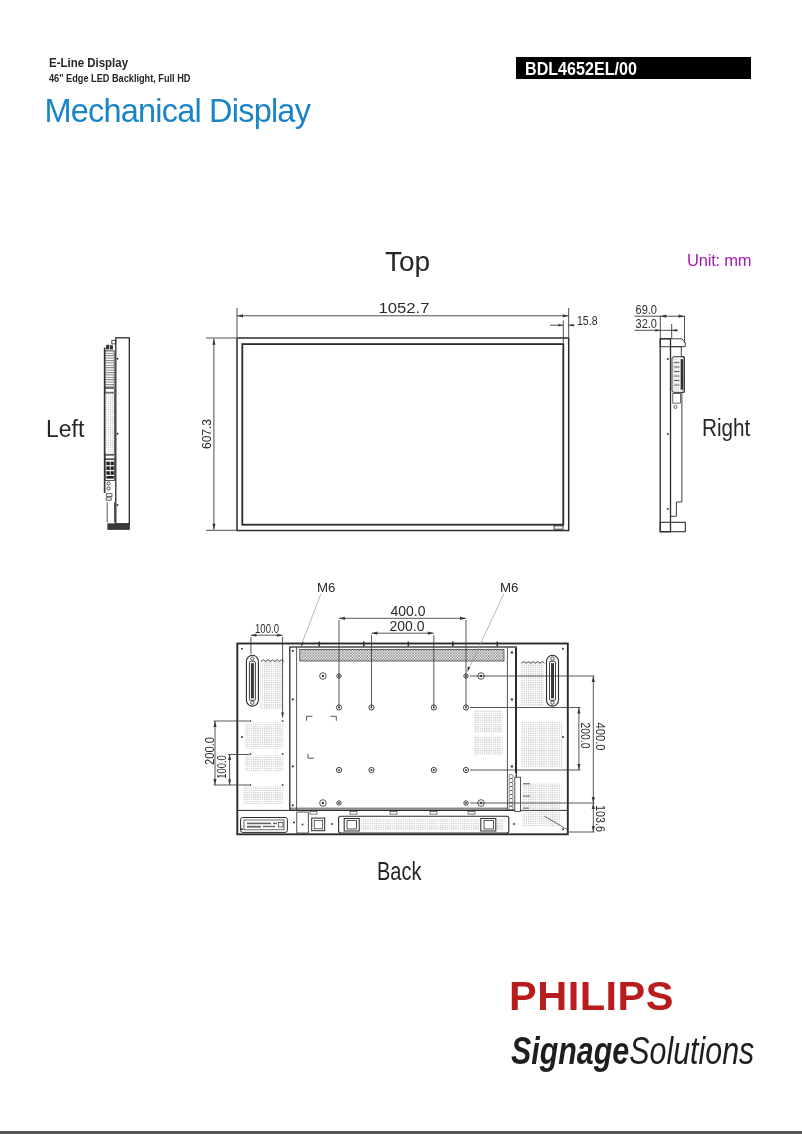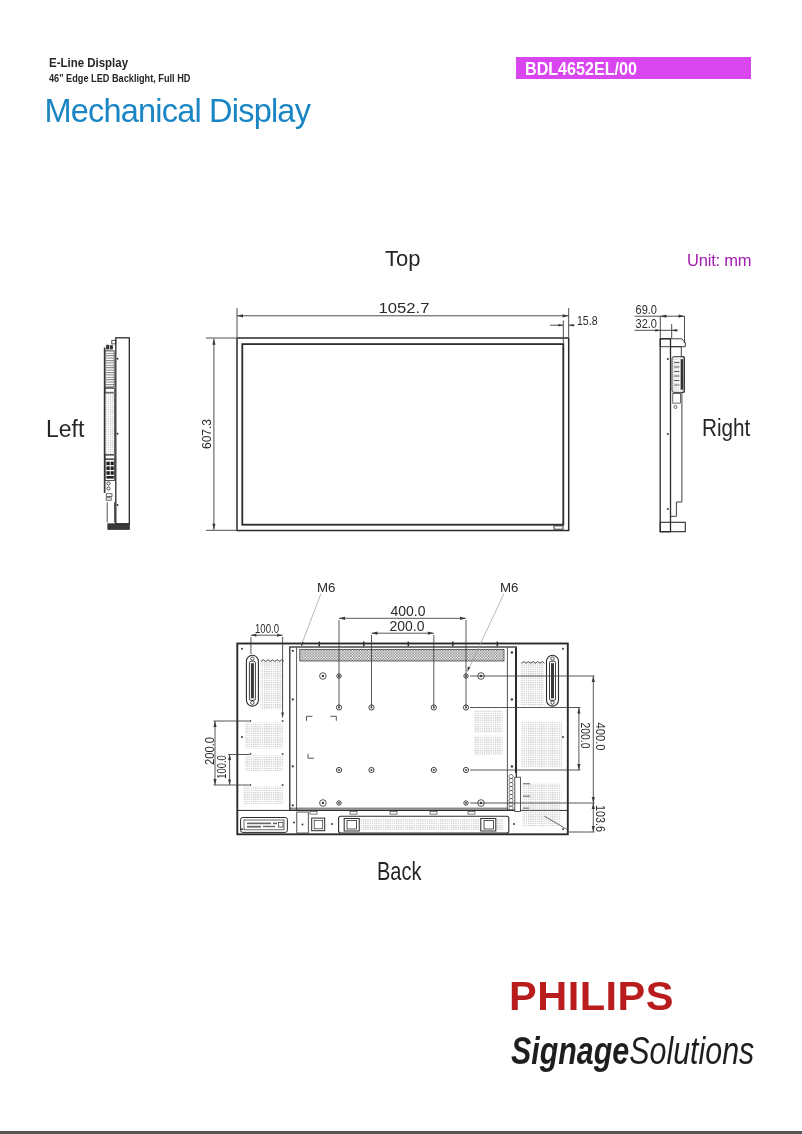--- a/index.html
+++ b/index.html
@@ -1,25 +1,25 @@
 <!DOCTYPE html>
 <html><head>
 <meta charset="utf-8">
 <style>
   html,body{margin:0;padding:0;}
   body{width:802px;height:1134px;background:#fff;position:relative;overflow:hidden;
        font-family:"Liberation Sans", sans-serif;}
   .abs{position:absolute;}
   #hdr1{left:49px;top:54.5px;font-size:13.5px;font-weight:bold;color:#262626;transform:scaleX(0.85);transform-origin:left top;white-space:nowrap;}
   #hdr2{left:49px;top:72.3px;font-size:11.2px;font-weight:bold;color:#262626;transform:scaleX(0.82);transform-origin:left top;white-space:nowrap;}
-  #pbox{left:515.5px;top:57px;width:235.5px;height:21.5px;background:#d946ef;}
+  #pbox{left:515.5px;top:57px;width:235.5px;height:21.5px;background:#000000;}
   #pbox span{position:absolute;left:9px;top:2.2px;color:#fff;font-weight:bold;font-size:17.5px;transform:scaleX(0.92);transform-origin:left top;white-space:nowrap;}
   #title{left:44.5px;top:92.5px;font-size:32.5px;color:#1a85c5;letter-spacing:-0.8px;white-space:nowrap;}
   .lbl{color:#262626;}
-  #lTop{left:385px;top:246px;font-size:22px;}
+  #lTop{left:385px;top:246px;font-size:28px;}
   #lUnit{left:687px;top:251px;font-size:16.5px;letter-spacing:-0.2px;color:#a21caf;}
   #lLeft{left:46px;top:416px;font-size:23px;text-align:center;}
   #lRight{left:702px;top:414.5px;font-size:23px;transform:scaleX(0.9);transform-origin:left top;}
   #lBack{left:377px;top:856.5px;font-size:25px;transform:scaleX(0.8);transform-origin:left top;}
   #philips{left:509px;top:972px;font-size:41.5px;font-weight:bold;color:#b91c1c;letter-spacing:0.5px;}
   #sig{left:511px;top:1029.5px;font-size:38px;font-style:italic;color:#1e1e1e;transform:scaleX(0.80);transform-origin:left top;white-space:nowrap;}
   #sig b{font-weight:bold;}
   #footbar{left:0;top:1131px;width:802px;height:3px;background:#565656;}
 </style>
 </head>

